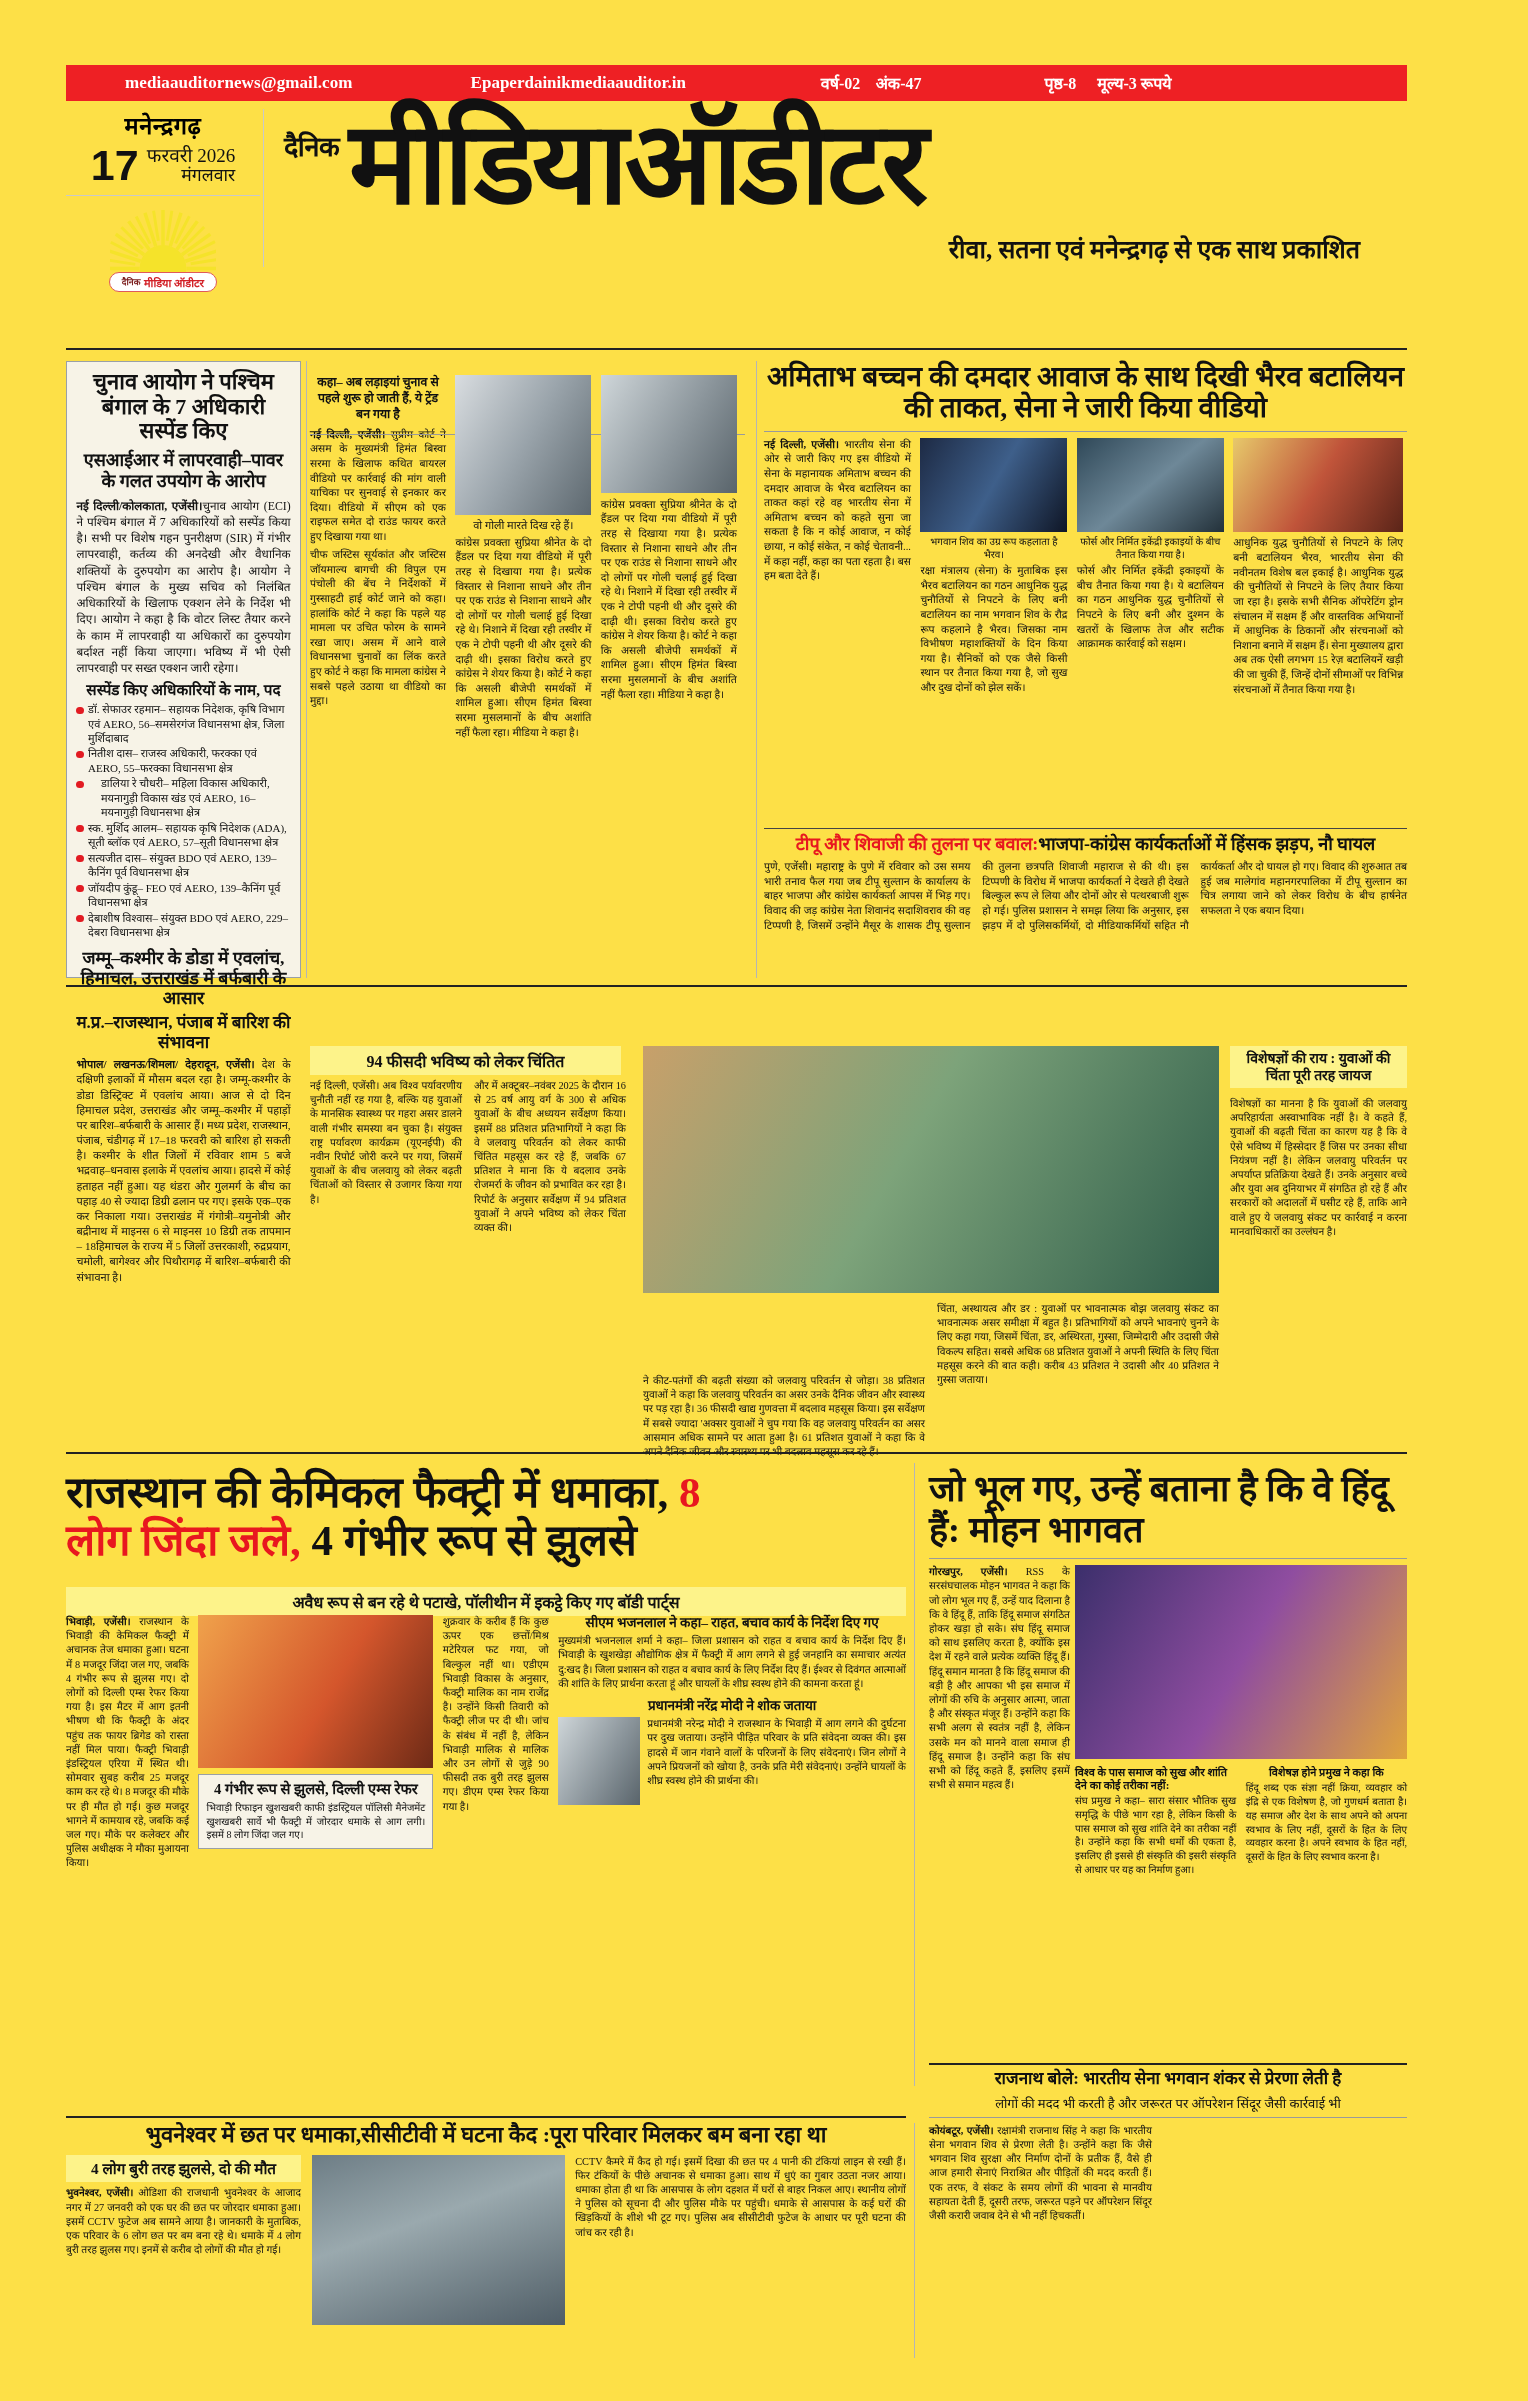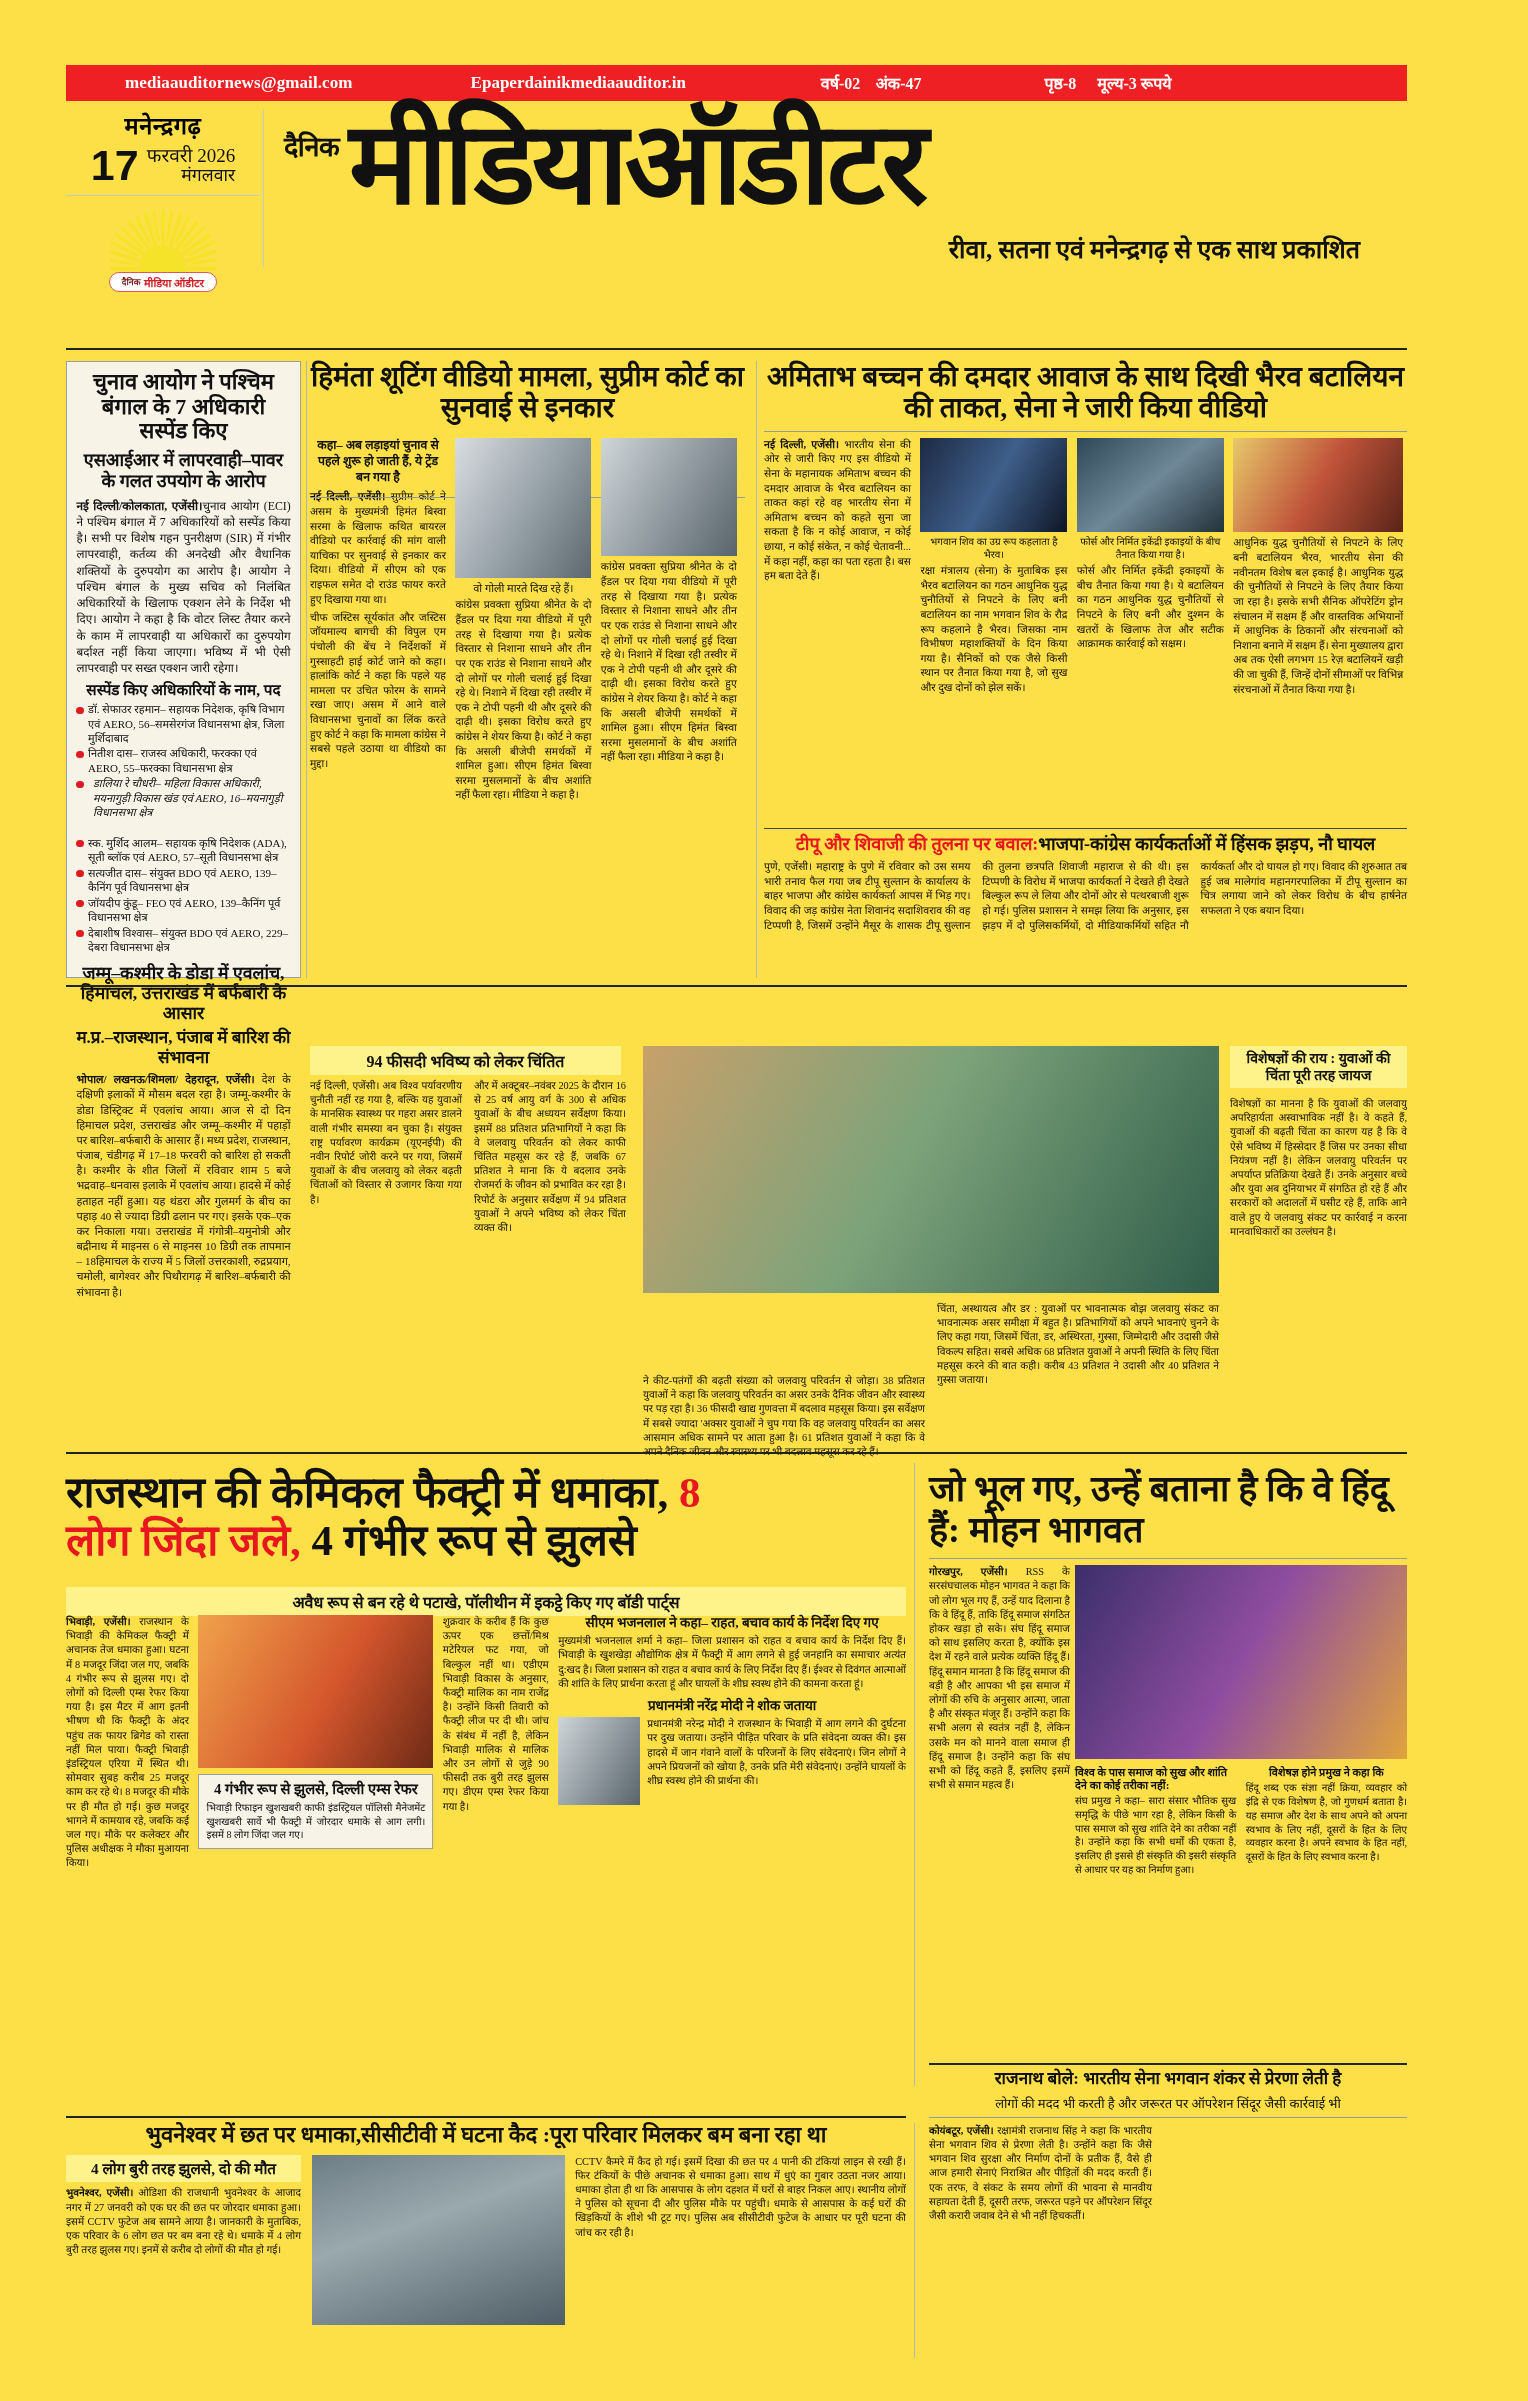--- a/index.html
+++ b/index.html
@@ -176,21 +176,21 @@
     <div class="sub" style="font-size:15.3px; margin-top:4.7px;">सस्पेंड किए अधिकारियों के नाम, पद</div>
     <div style="margin-top:3.5px;">
       <div style="display:flex; gap:4.1px; margin-bottom:1.8px;">
         <span style="flex:0 0 7.6px; width:7.6px;height:7.6px;border-radius:50%;background:#e21b22;margin-top:4.1px;"></span>
         <span style="font-size:11px; line-height:1.28;">डॉ. सेफाउर रहमान– सहायक निदेशक, कृषि विभाग एवं AERO, 56–समसेरगंज विधानसभा क्षेत्र, जिला मुर्शिदाबाद</span>
       </div>
       <div style="display:flex; gap:4.1px; margin-bottom:1.8px;">
         <span style="flex:0 0 7.6px; width:7.6px;height:7.6px;border-radius:50%;background:#e21b22;margin-top:4.1px;"></span>
         <span style="font-size:11px; line-height:1.28;">नितीश दास– राजस्व अधिकारी, फरक्का एवं AERO, 55–फरक्का विधानसभा क्षेत्र</span>
       </div>
-      <div style="display:flex; gap:9px; margin-bottom:17px;font-style:italic;">
+      <div style="display:flex; gap:17px; margin-bottom:2px;">
         <span style="flex:0 0 7.6px; width:7.6px;height:7.6px;border-radius:50%;background:#e21b22;margin-top:4.1px;"></span>
         <span style="font-size:11px; line-height:1.28;">डालिया रे चौधरी– महिला विकास अधिकारी, मयनागुड़ी विकास खंड एवं AERO, 16–मयनागुड़ी विधानसभा क्षेत्र</span>
       </div>
       <div style="display:flex; gap:4.1px; margin-bottom:1.8px;">
         <span style="flex:0 0 7.6px; width:7.6px;height:7.6px;border-radius:50%;background:#e21b22;margin-top:4.1px;"></span>
         <span style="font-size:11px; line-height:1.28;">स्क. मुर्शिद आलम– सहायक कृषि निदेशक (ADA), सूती ब्लॉक एवं AERO, 57–सूती विधानसभा क्षेत्र</span>
       </div>
       <div style="display:flex; gap:4.1px; margin-bottom:1.8px;">
         <span style="flex:0 0 7.6px; width:7.6px;height:7.6px;border-radius:50%;background:#e21b22;margin-top:4.1px;"></span>
         <span style="font-size:11px; line-height:1.28;">सत्यजीत दास– संयुक्त BDO एवं AERO, 139–कैनिंग पूर्व विधानसभा क्षेत्र</span>
@@ -207,21 +207,20 @@
 
     <div class="hl" style="font-size:17.6px; margin-top:10.6px;">जम्मू–कश्मीर के डोडा में एवलांच, हिमाचल, उत्तराखंड में बर्फबारी के आसार</div>
     <div class="sub" style="font-size:17px; margin-top:4.7px;">म.प्र.–राजस्थान, पंजाब में बारिश की संभावना</div>
     <div class="body" style="margin-top:4.7px; font-size:11px;">
       <b>भोपाल/ लखनऊ/शिमला/ देहरादून, एजेंसी।</b>
       <span>देश के दक्षिणी इलाकों में मौसम बदल रहा है। जम्मू-कश्मीर के डोडा डिस्ट्रिक्ट में एवलांच आया। आज से दो दिन हिमाचल प्रदेश, उत्तराखंड और जम्मू–कश्मीर में पहाड़ों पर बारिश–बर्फबारी के आसार हैं। मध्य प्रदेश, राजस्थान, पंजाब, चंडीगढ़ में 17–18 फरवरी को बारिश हो सकती है। कश्मीर के शीत जिलों में रविवार शाम 5 बजे भद्रवाह–धनवास इलाके में एवलांच आया। हादसे में कोई हताहत नहीं हुआ। यह थंडरा और गुलमर्ग के बीच का पहाड़ 40 से ज्यादा डिग्री ढलान पर गए। इसके एक–एक कर निकाला गया। उत्तराखंड में गंगोत्री–यमुनोत्री और बद्रीनाथ में माइनस 6 से माइनस 10 डिग्री तक तापमान – 18हिमाचल के राज्य में 5 जिलों उत्तरकाशी, रुद्रप्रयाग, चमोली, बागेश्वर और पिथौरागढ़ में बारिश–बर्फबारी की संभावना है।</span>
     </div>
   </div>
 
   <div style="position:absolute; left:310px; top:361px; width:435px;">
-    <div class="hl" style="font-size:28px;">हिमंता शूटिंग वीडियो मामला, सुप्रीम कोर्ट का सुनवाई से इनकार</div>
     <div class="hr-thin" style="left:0; top:66px; width:435px; height:1.2px; position:relative; margin-top:7px;"></div>
 
     <div style="display:flex; gap:9.4px; margin-top:5.9px;">
       <div style="flex:0 0 136px;">
         <div class="kicker" style="font-size:12.3px; line-height:1.3;">कहा– अब लड़ाइयां चुनाव से पहले शुरू हो जाती हैं, ये ट्रेंड बन गया है</div>
         <div class="body" style="margin-top:4.7px; font-size:10.6px;">
           <b>नई दिल्ली, एजेंसी।</b>
           <span>सुप्रीम कोर्ट ने असम के मुख्यमंत्री हिमंत बिस्वा सरमा के खिलाफ कथित बायरल वीडियो पर कार्रवाई की मांग वाली याचिका पर सुनवाई से इनकार कर दिया। वीडियो में सीएम को एक राइफल समेत दो राउंड फायर करते हुए दिखाया गया था।</span>
         </div>
         <div class="body" style="margin-top:3.5px; font-size:10.6px;">चीफ जस्टिस सूर्यकांत और जस्टिस जॉयमाल्य बागची की विपुल एम पंचोली की बेंच ने निर्देशकों में गुस्साहटी हाई कोर्ट जाने को कहा। हालांकि कोर्ट ने कहा कि पहले यह मामला पर उचित फोरम के सामने रखा जाए। असम में आने वाले विधानसभा चुनावों का लिंक करते हुए कोर्ट ने कहा कि मामला कांग्रेस ने सबसे पहले उठाया था वीडियो का मुद्दा।</div>

